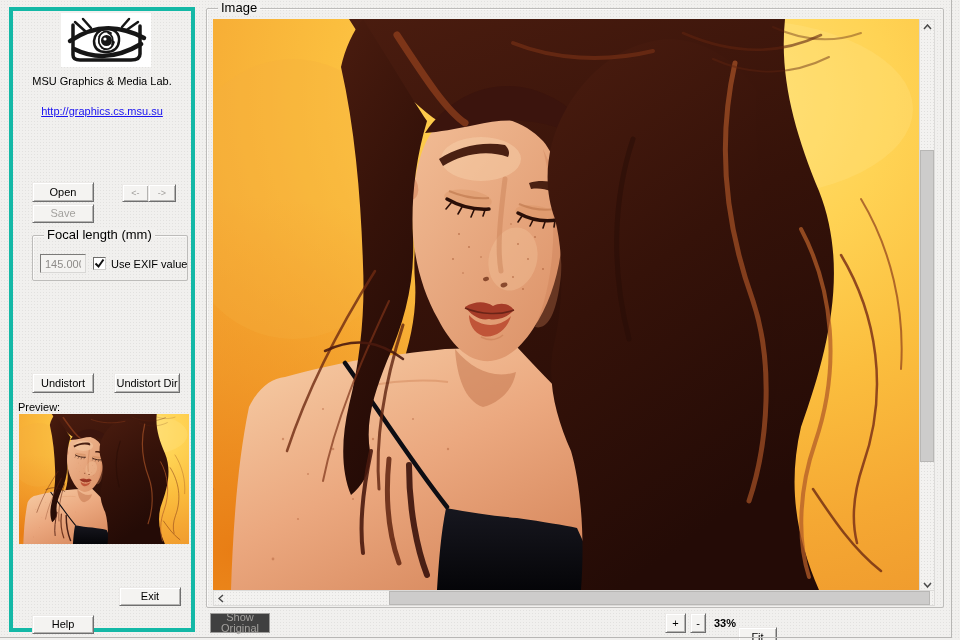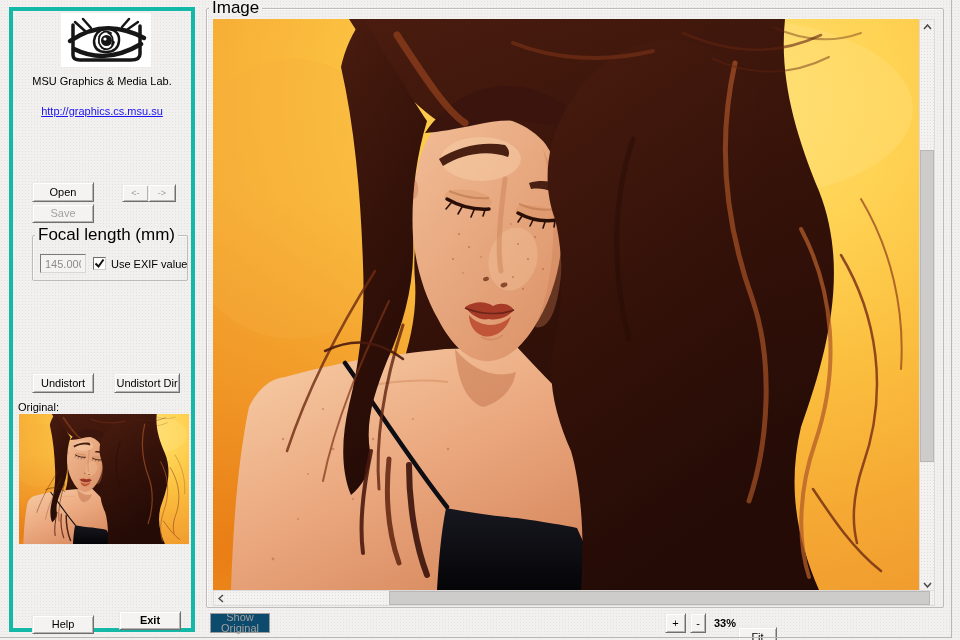--- a/index.html
+++ b/index.html
@@ -20,32 +20,32 @@
     display:flex; align-items:center; justify-content:center;
     background:#f4f3f1;
     border:1px solid;
     border-color:#eceae8 #6f6f6f #6f6f6f #eceae8;
     box-shadow: inset 1px 1px 0 #ffffff, inset -1px -1px 0 #b4b3b1;
     font-family:"Liberation Sans", sans-serif; font-size:11px; color:#000;
     cursor:default; user-select:none; line-height:1;
   }
   .btn.disabled { color:#a3a19e; }
   .btn.flatdis {
-    border:1px solid #9d9c9a; box-shadow:none; background:#0c4a6e; color:#a3a19e;
+    border:1px solid #9d9c9a; box-shadow:none; background:#404040; color:#a3a19e;
   }
 
   .group {
     position:absolute;
     border:1px solid #bdbcba;
     border-radius:2px;
     box-shadow: inset 1px 1px 0 #fbfaf9;
   }
   .glabel {
-    position:absolute; top:-7px; left:2px;
-    background:#f1f0ee; padding:0 3px; font-size:17px; line-height:12px;
+    position:absolute; top:-7px; left:11px;
+    background:#f1f0ee; padding:0 3px; font-size:13px; line-height:12px;
   }
 
   .field {
     position:absolute;
     border:1px solid; border-color:#7b7a78 #d8d7d5 #d8d7d5 #7b7a78;
     background:#f4f3f1; color:#8d8b88;
     font-family:"Liberation Sans", sans-serif; font-size:11px;
     padding:2px 4px; outline:none;
   }
 
@@ -116,27 +116,27 @@
         <polyline points="1.5,5.5 4.5,8.5 9.5,1.5" fill="none" stroke="#111" stroke-width="2"></polyline>
       </svg>
     </span>
     <span class="txt" style="left:78px; top:22px; white-space:nowrap;">Use EXIF value</span>
   </div>
 
 
   <button class="btn" style="left:19px; top:362px; width:62px; height:20px;text-align:right;">Undistort</button>
   <button class="btn" style="left:101px; top:362px; width:66px; height:20px;">Undistort Dir</button>
 
-  <div class="txt" style="left:5px; top:390px;">Original:</div>
+  <div class="txt" style="left:5px; top:390px;">Preview:</div>
   <svg class="abs" style="left:6px; top:403px;" width="170" height="130" viewBox="0 0 706 571" preserveAspectRatio="none">
     <use href="#portrait-art"></use>
   </svg>
 
   <button class="btn" style="left:19px; top:604px; width:62px; height:19px;">Help</button>
-  <button class="btn" style="left:106px; top:600px; width:62px; height:19px;font-weight:bold;">Exit</button>
+  <button class="btn" style="left:106px; top:576px; width:62px; height:19px;">Exit</button>
 </div>
 
 <div class="group" style="left:206px; top:8px; width:738px; height:600px; background:transparent;">
   <span class="glabel">Image</span>
 
   <svg class="abs" style="left:6px; top:10px;" width="706" height="571" viewBox="0 0 706 571" preserveAspectRatio="none">
     <defs>
       <radialGradient id="gWall" cx="0.68" cy="0.14" r="0.95">
         <stop offset="0" stop-color="#ffe278"></stop>
         <stop offset="0.3" stop-color="#ffd354"></stop>

